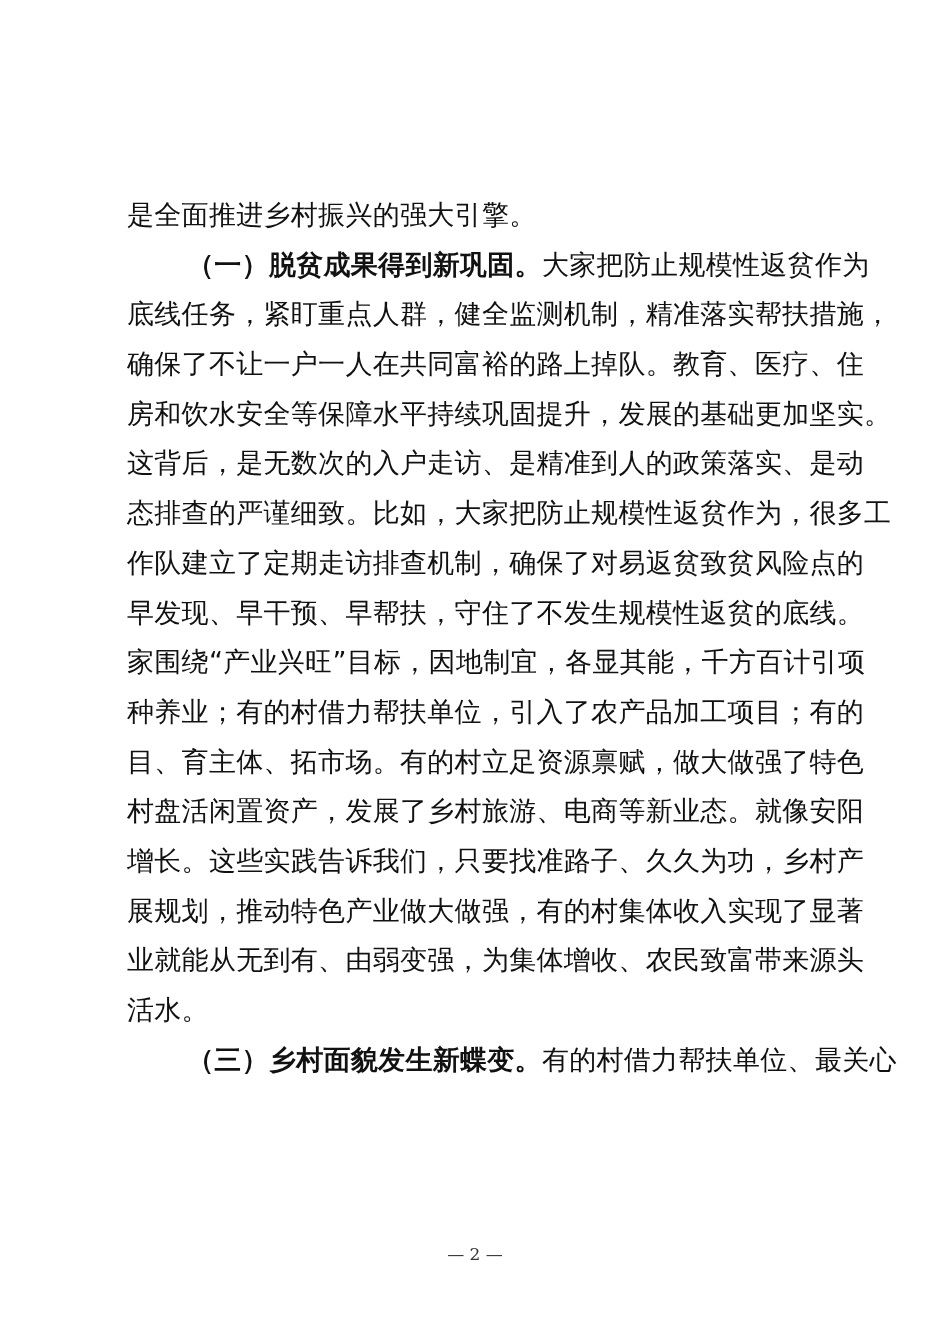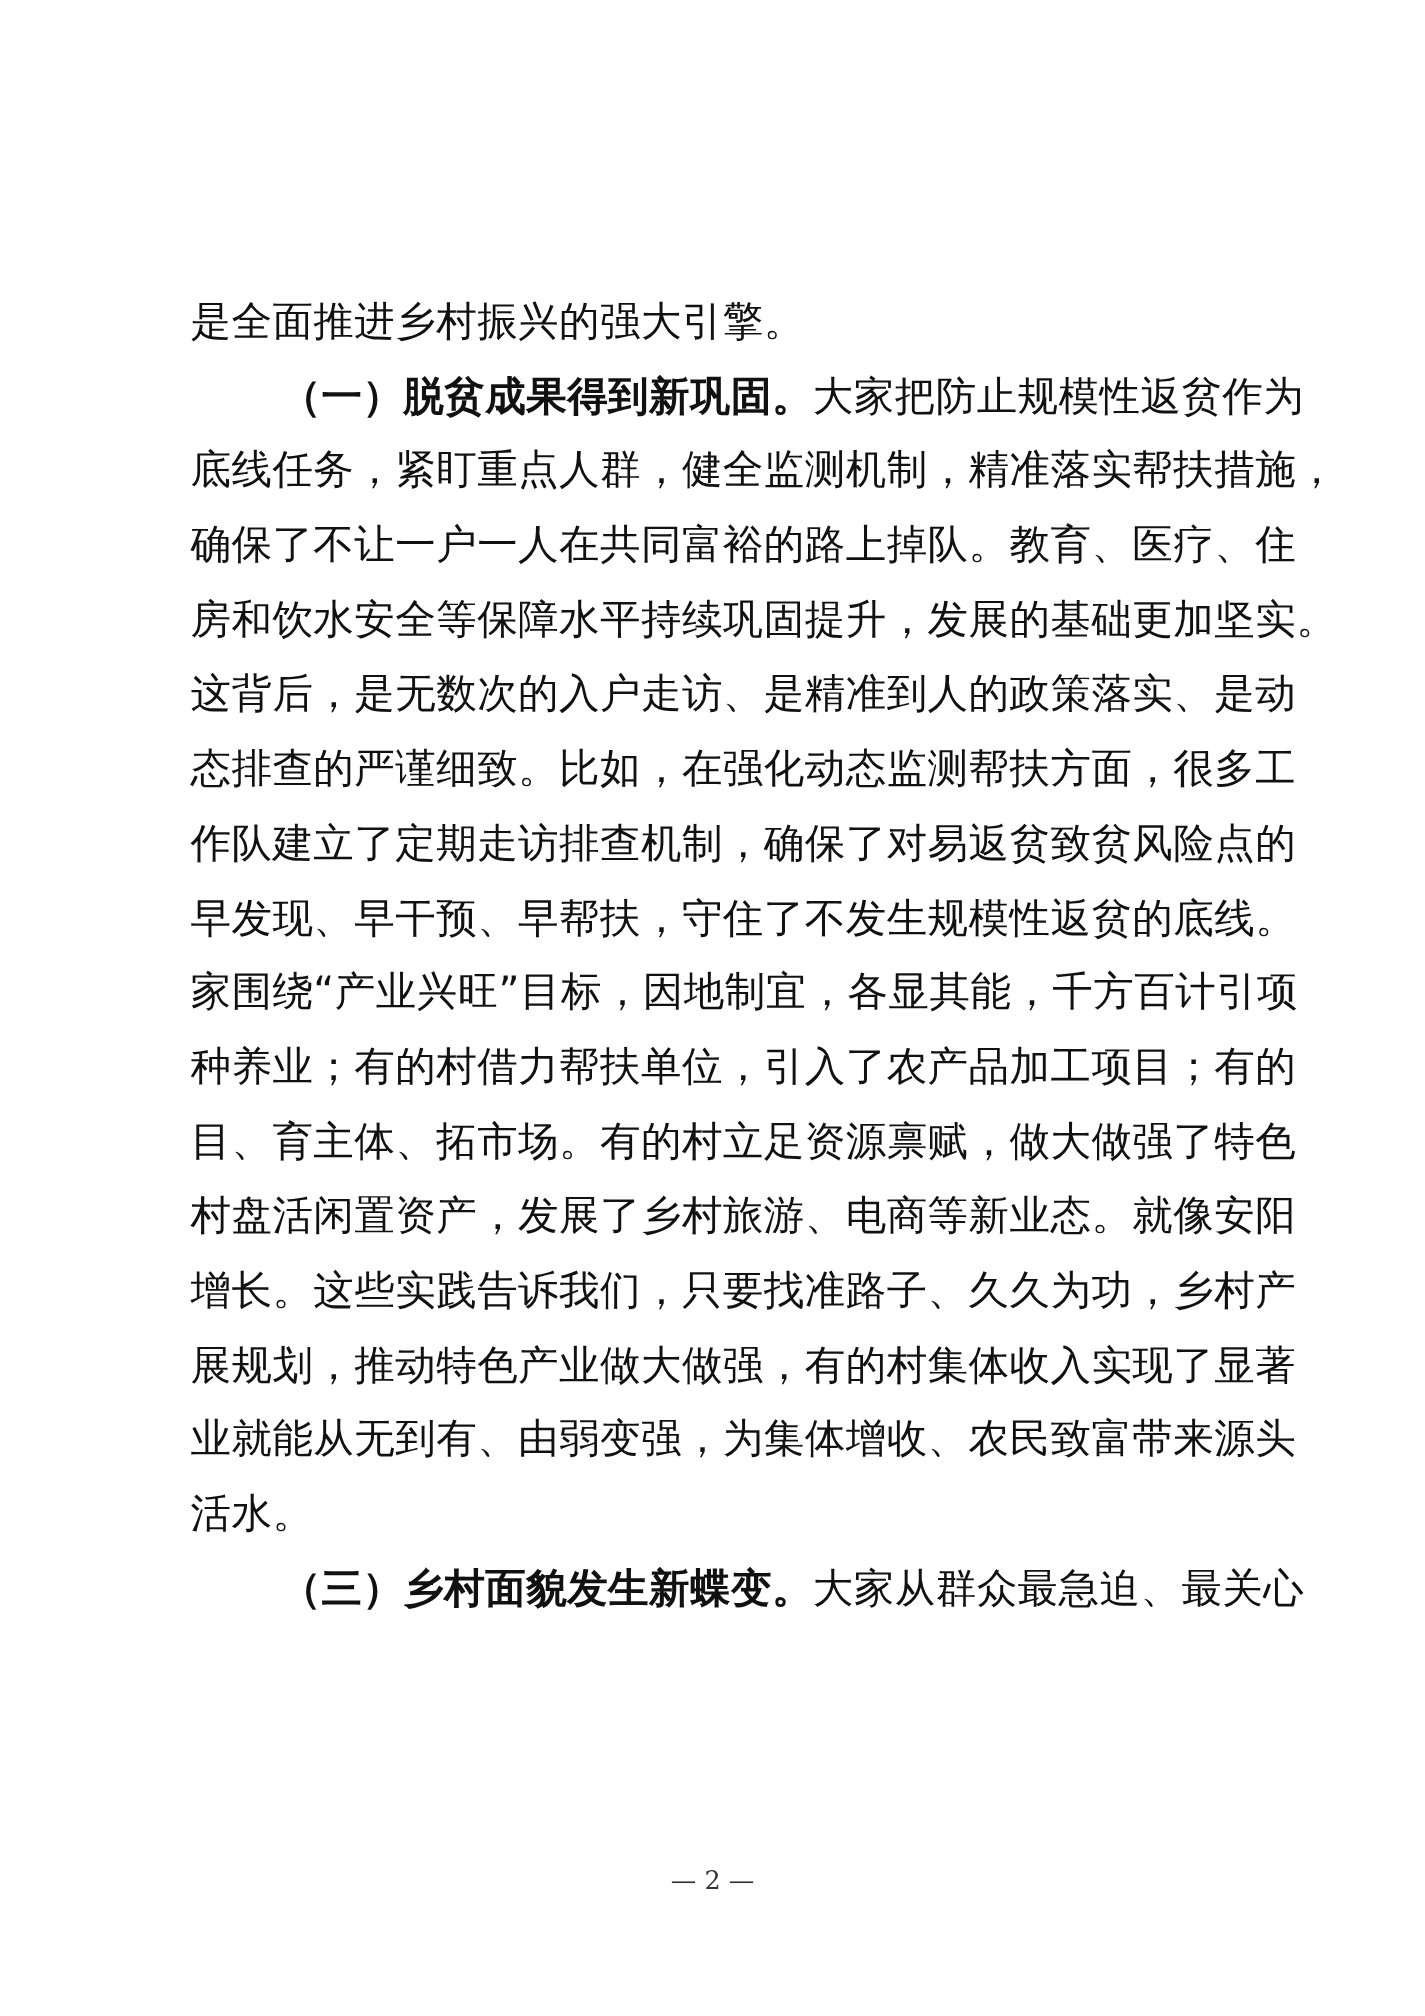--- a/index.html
+++ b/index.html
@@ -18,27 +18,27 @@
 <body>
 
 <div class="page">
   <div class="body-text">
     <div class="line"><span>是全面推进乡村振兴的强大引擎。</span></div>
     <div class="line indent"><span class="bold">（一）脱贫成果得到新巩固。</span><span>大家把防止规模性返贫作为</span></div>
     <div class="line"><span>底线任务，紧盯重点人群，健全监测机制，精准落实帮扶措施，</span></div>
     <div class="line"><span>确保了不让一户一人在共同富裕的路上掉队。教育、医疗、住</span></div>
     <div class="line"><span>房和饮水安全等保障水平持续巩固提升，发展的基础更加坚实。</span></div>
     <div class="line"><span>这背后，是无数次的入户走访、是精准到人的政策落实、是动</span></div>
-    <div class="line"><span>态排查的严谨细致。比如，在强化动态监测帮扶方面，很多工</span></div>
+    <div class="line"><span>态排查的严谨细致。比如，大家把防止规模性返贫作为，很多工</span></div>
     <div class="line"><span>作队建立了定期走访排查机制，确保了对易返贫致贫风险点的</span></div>
     <div class="line"><span>早发现、早干预、早帮扶，守住了不发生规模性返贫的底线。</span></div>
     <div class="line"><span>家围绕“产业兴旺”目标，因地制宜，各显其能，千方百计引项</span></div>
     <div class="line"><span>种养业；有的村借力帮扶单位，引入了农产品加工项目；有的</span></div>
     <div class="line"><span>目、育主体、拓市场。有的村立足资源禀赋，做大做强了特色</span></div>
     <div class="line"><span>村盘活闲置资产，发展了乡村旅游、电商等新业态。就像安阳</span></div>
     <div class="line"><span>增长。这些实践告诉我们，只要找准路子、久久为功，乡村产</span></div>
     <div class="line"><span>展规划，推动特色产业做大做强，有的村集体收入实现了显著</span></div>
     <div class="line"><span>业就能从无到有、由弱变强，为集体增收、农民致富带来源头</span></div>
     <div class="line"><span>活水。</span></div>
-    <div class="line indent"><span class="bold">（三）乡村面貌发生新蝶变。</span><span>大家从群众最急迫、最关心</span></div>
+    <div class="line indent"><span class="bold">（三）乡村面貌发生新蝶变。</span><span>有的村借力帮扶单位、最关心</span></div>
   </div>
   <div class="page-num">— 2 —</div>
 </div>
 
 </body></html>

